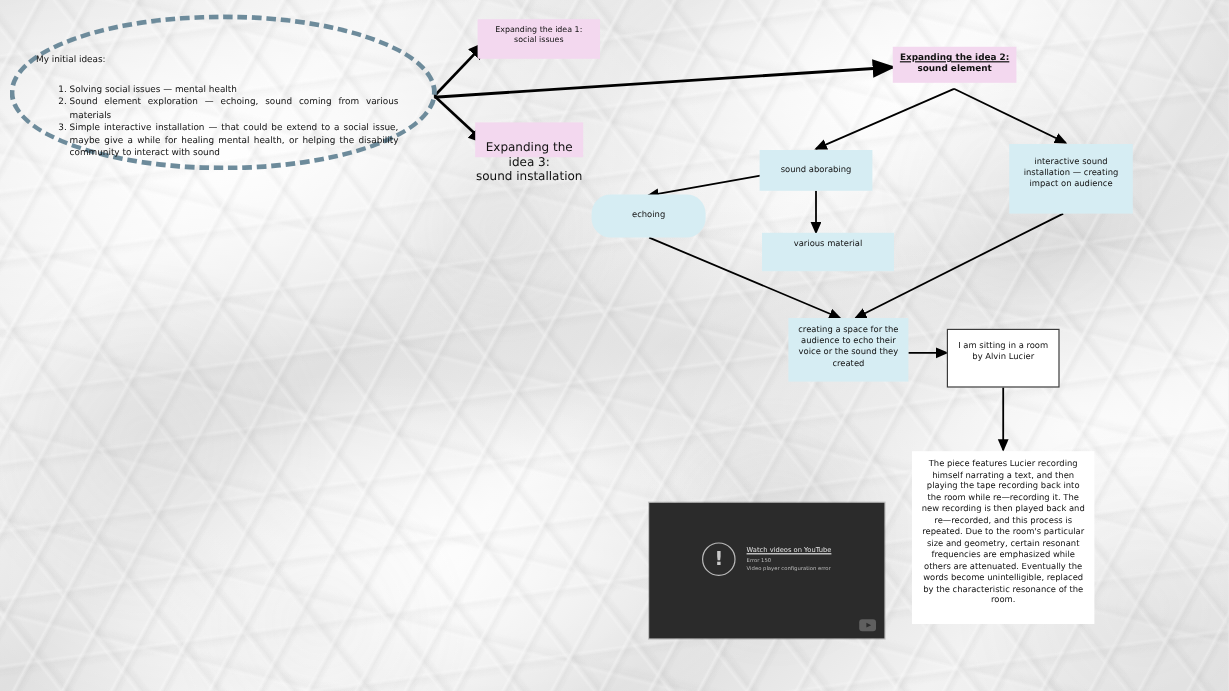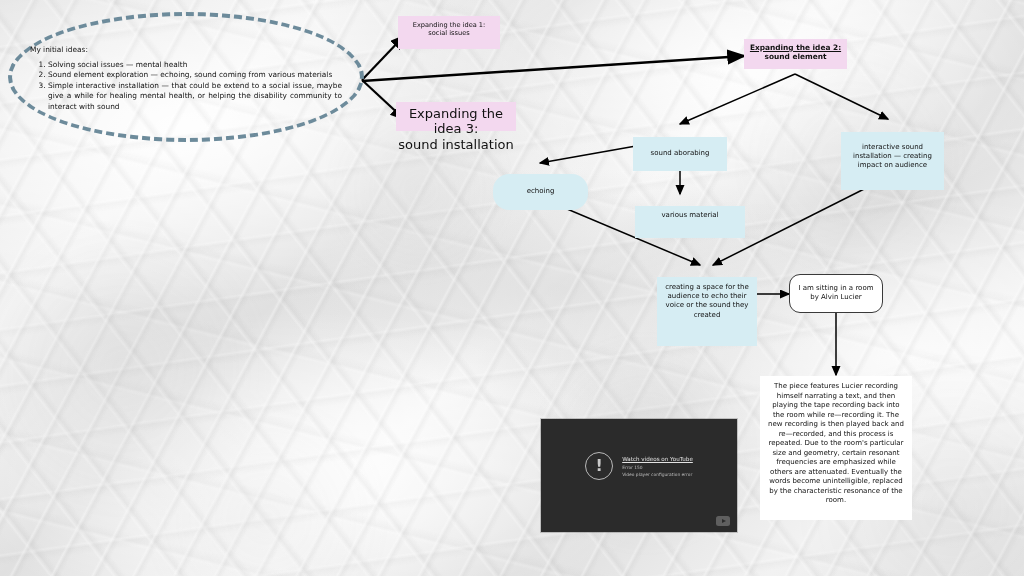--- a/index.html
+++ b/index.html
@@ -42,35 +42,35 @@
   }
 
   
   #arrows{position:absolute;inset:0;z-index:1;pointer-events:none;}
 
   
   .node{position:absolute;z-index:2;box-sizing:border-box;
         text-align:center;color:#111;line-height:1.18;
         font-family:"DejaVu Sans", sans-serif;}
   .pink{background:#f3d8ef;}
-  .blue{background:#d6edf3;margin-top:12px;}
+  .blue{background:#d6edf3;}
   .white{background:#ffffff;border:1px solid #3a3a3a;}
   .plain{background:#ffffff;}
 
   .ellipse{
     position:absolute;z-index:2;
     border:4px dashed #6d8b9b;border-radius:50%;
     box-sizing:border-box;background:transparent;
   }
   .ideas{
     position:absolute;z-index:3;color:#111;
     font-size:7.4px;line-height:1.42;
   }
   .ideas .hd{margin:0 0 1px 0;}
-  .ideas ol{margin:4px;padding-left:14px;}
+  .ideas ol{margin:14px;padding-left:14px;}
   .ideas li{margin:0 0 0 0;text-align:justify;}
 
   
   .player{
     position:absolute;z-index:3;background:#2b2b2b;
     box-shadow:0 0 0 1px rgba(0,0,0,.18);
   }
   .player .center{
     position:absolute;left:0;right:0;top:42%;transform:translateY(-50%);
     display:flex;align-items:center;justify-content:center;gap:9px;
@@ -141,41 +141,41 @@
       <li>Sound element exploration — echoing, sound coming from various materials</li>
       <li>Simple interactive installation — that could be extend to a social issue, maybe give a while for healing mental health, or helping the disability community to interact with sound</li>
     </ol>
   </div>
 
   <div class="node pink" style="left:398px;top:16px;width:102px;height:33px;padding-top:6px;font-size:6.6px;">
     <div>Expanding the idea 1:</div>
     <div>social issues</div>
   </div>
 
-  <div class="node pink" style="left:396px;top:102px;width:120px;height:29px;padding-top:4px;font-size:13px;">
+  <div class="node pink" style="left:396px;top:102px;width:90px;height:29px;padding-top:16px;font-size:10px;">
     <div>Expanding the idea 3:</div>
     <div>sound installation</div>
   </div>
 
   <div class="node pink" style="left:744px;top:39px;width:103px;height:30px;padding-top:5px;font-size:7.4px;font-weight:bold;">
     <div style="text-decoration:underline;">Expanding the idea 2:</div>
     <div>sound element</div>
   </div>
 
   <div class="node blue" style="left:633px;top:125px;width:94px;height:34px;padding-top:12px;font-size:7px;">sound aborabing</div>
 
   <div class="node blue" style="left:493px;top:162px;width:95px;height:36px;padding-top:13px;font-size:7px;border-radius:16px;">echoing</div>
 
   <div class="node blue" style="left:635px;top:194px;width:110px;height:32px;padding-top:5px;font-size:7px;">various material</div>
 
   <div class="node blue" style="left:841px;top:120px;width:103px;height:58px;padding:11px 6px 0;font-size:7px;line-height:1.32;">interactive sound installation — creating impact on audience</div>
 
-  <div class="node blue" style="left:657px;top:265px;width:100px;height:69px;padding:6px 5px 0;font-size:7px;line-height:1.32;">creating a space for the audience to echo their voice or the sound they created</div>
+  <div class="node blue" style="left:657px;top:265px;width:100px;height:53px;padding:6px 5px 0;font-size:7px;line-height:1.32;">creating a space for the audience to echo their voice or the sound they created</div>
 
-  <div class="node white" style="left:789px;top:274px;width:94px;height:39px;padding:9px 5px 0;font-size:7px;line-height:1.32;border-radius:11px;">I am sitting in a room by Alvin Lucier</div>
+  <div class="node white" style="left:789px;top:274px;width:94px;height:49px;padding:9px 5px 0;font-size:7px;line-height:1.32;">I am sitting in a room by Alvin Lucier</div>
 
   <div class="node plain" style="left:760px;top:376px;width:152px;height:144px;padding:6px 6px 0;font-size:7px;line-height:1.36;">The piece features Lucier recording himself narrating a text, and then playing the tape recording back into the room while re—recording it. The new recording is then played back and re—recorded, and this process is repeated. Due to the room's particular size and geometry, certain resonant frequencies are emphasized while others are attenuated. Eventually the words become unintelligible, replaced by the characteristic resonance of the room.</div>
 
   <div class="player" style="left:541px;top:419px;width:196px;height:113px;">
     <div class="center">
       <div class="warn">
         <span>!</span>
       </div>
       <div class="errtxt">
         <a class="lnk" href="#">Watch videos on YouTube</a>

